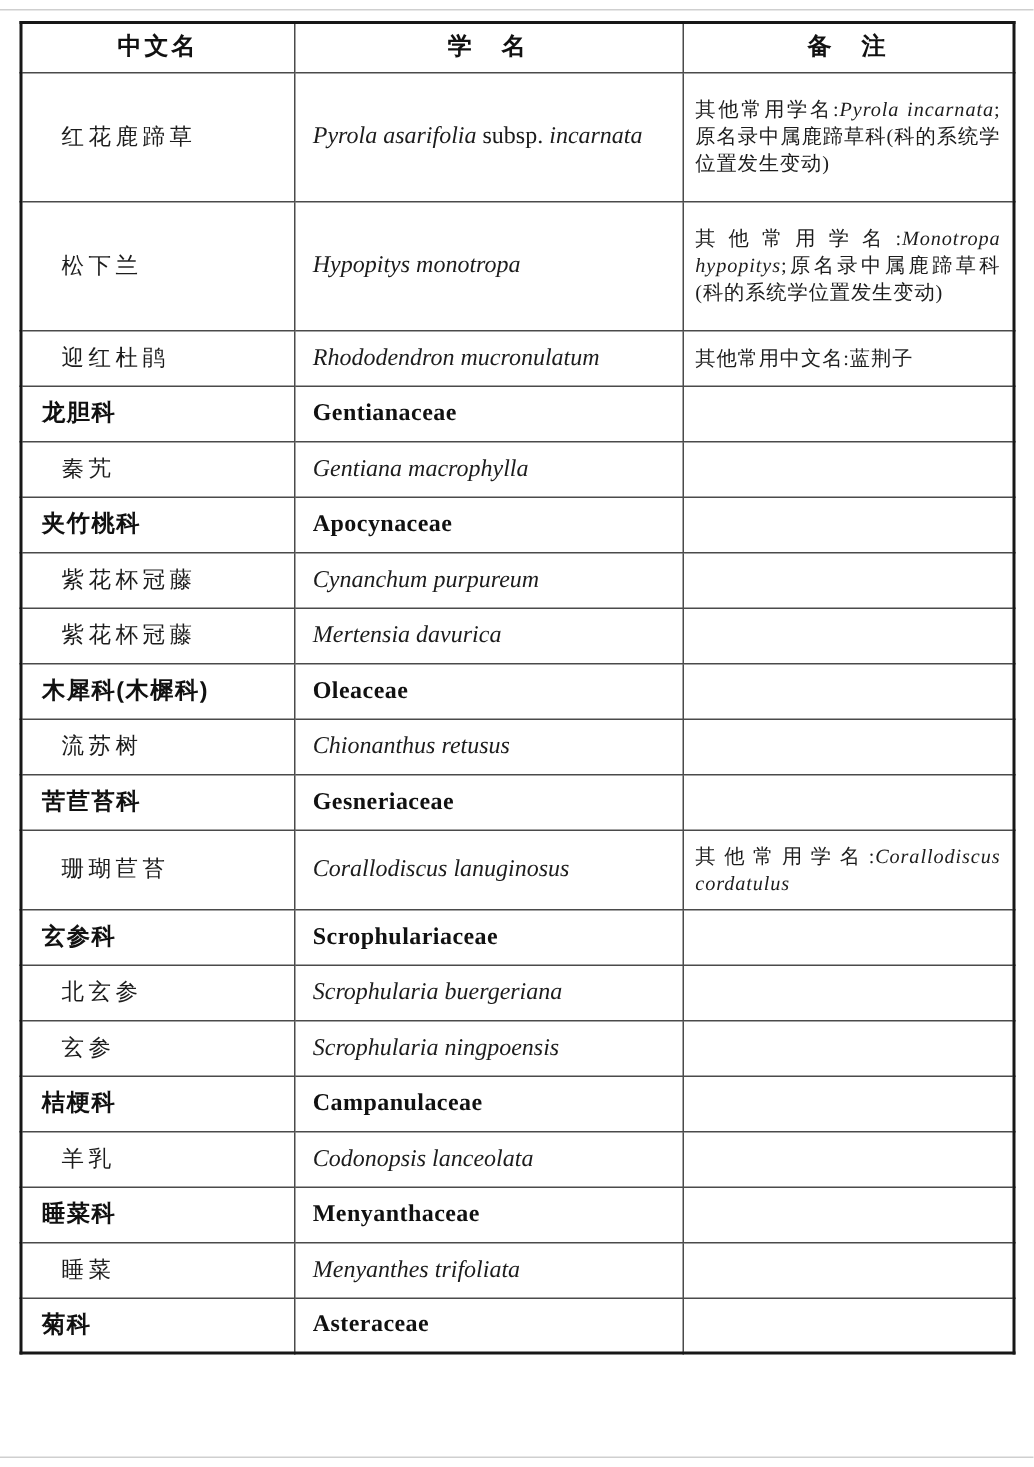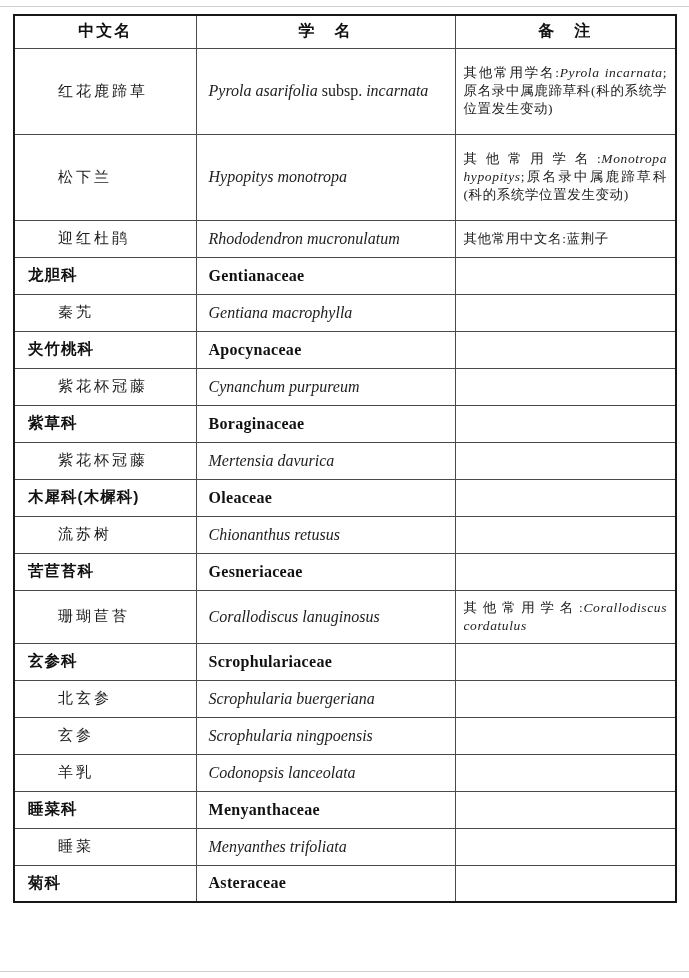--- a/index.html
+++ b/index.html
@@ -28,21 +28,21 @@
     font-family:"Liberation Sans","DejaVu Sans",sans-serif;
     font-weight:bold;font-size:16px;text-align:center;
     letter-spacing:2px;color:#111;margin-top:24px;
   }
   tr.row td{height:37px;}
   tr.tall td{height:86px;}
   tr.mid td{height:53px;}
   td.cn{
     font-size:15px;letter-spacing:3px;padding-left:13px;white-space:nowrap;
   }
-  tr.species td.cn{padding-left:43px;margin-top:12px;}
+  tr.species td.cn{padding-left:26px;margin-top:12px;}
   tr.family td.cn{
     font-family:"Liberation Sans","DejaVu Sans",sans-serif;
     font-weight:bold;letter-spacing:1px;font-size:15.5px;color:#111;
   }
   td.sci{font-size:16px;padding-left:12px;line-height:1.35;text-align:left;}
   tr.family td.sci{font-weight:bold;letter-spacing:0.3px;color:#111;}
   td.note{
     font-size:13.5px;line-height:1.32;letter-spacing:0.6px;
     padding:5px 8px;text-align:justify;
   }
@@ -97,25 +97,20 @@
         <tr class="row family">
           <td class="cn">夹竹桃科</td>
           <td class="sci"><span class="seg-r">Apocynaceae</span></td>
           <td class="note"></td>
         </tr>
         <tr class="row species">
           <td class="cn">紫花杯冠藤</td>
           <td class="sci"><span class="seg-i">Cynanchum purpureum</span></td>
           <td class="note"></td>
         </tr>
-        <tr class="row family">
-          <td class="cn">紫草科</td>
-          <td class="sci"><span class="seg-r">Boraginaceae</span></td>
-          <td class="note"></td>
-        </tr>
         <tr class="row species">
           <td class="cn">紫花杯冠藤</td>
           <td class="sci"><span class="seg-i">Mertensia davurica</span></td>
           <td class="note"></td>
         </tr>
         <tr class="row family">
           <td class="cn">木犀科(木樨科)</td>
           <td class="sci"><span class="seg-r">Oleaceae</span></td>
           <td class="note"></td>
         </tr>
@@ -142,20 +137,25 @@
         <tr class="row species">
           <td class="cn">北玄参</td>
           <td class="sci"><span class="seg-i">Scrophularia buergeriana</span></td>
           <td class="note"></td>
         </tr>
         <tr class="row species">
           <td class="cn">玄参</td>
           <td class="sci"><span class="seg-i">Scrophularia ningpoensis</span></td>
           <td class="note"></td>
         </tr>
+        <tr class="row family">
+          <td class="cn">桔梗科</td>
+          <td class="sci"><span class="seg-r">Campanulaceae</span></td>
+          <td class="note"></td>
+        </tr>
         <tr class="row species">
           <td class="cn">羊乳</td>
           <td class="sci"><span class="seg-i">Codonopsis lanceolata</span></td>
           <td class="note"></td>
         </tr>
         <tr class="row family">
           <td class="cn">睡菜科</td>
           <td class="sci"><span class="seg-r">Menyanthaceae</span></td>
           <td class="note"></td>
         </tr>

